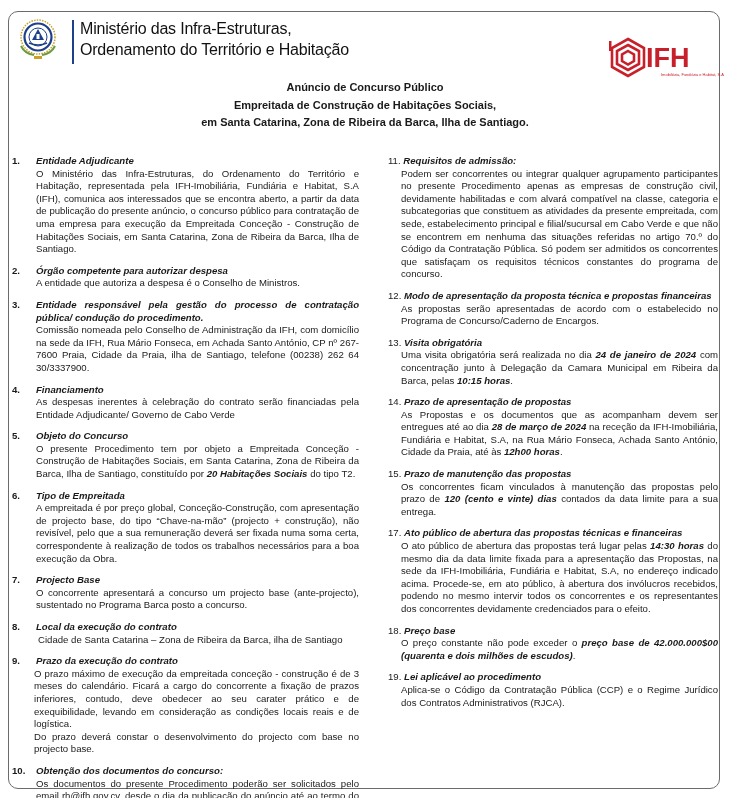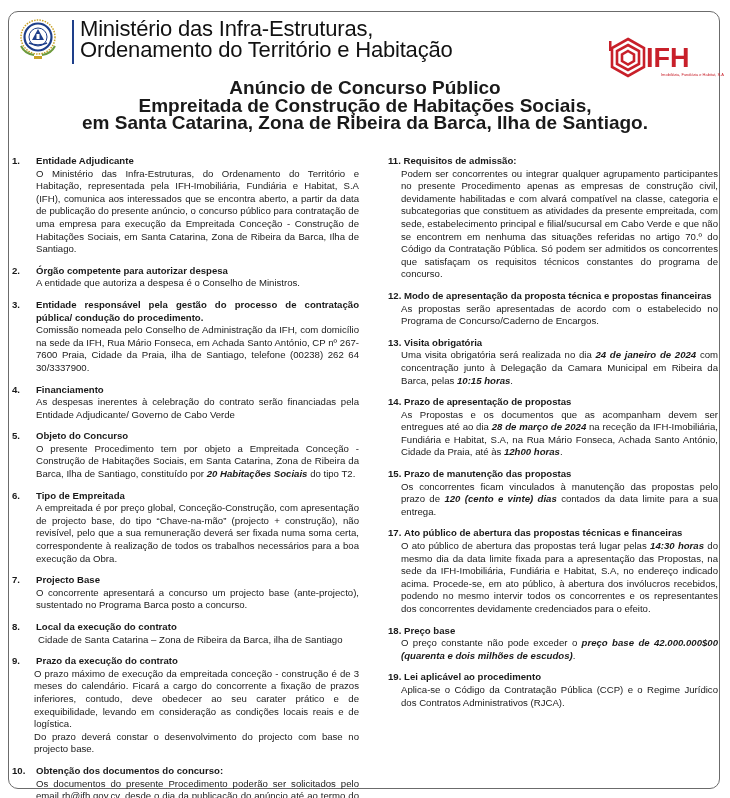--- a/index.html
+++ b/index.html
@@ -9,42 +9,42 @@
   .frame {
     position: absolute; left: 8px; top: 11px; width: 712px; height: 778px;
     border: 1.5px solid #6b6b6b; border-radius: 10px;
   }
 
   .header { position: absolute; left: 14px; top: 14px; width: 700px; height: 50px; }
   .emblem { position: absolute; left: 2px; top: 2px; width: 44px; height: 46px; }
   .ministry-bar { position: absolute; left: 58px; top: 6px; width: 2px; height: 44px; background: #1e3f8a; }
   .ministry-title {
     position: absolute; left: 66px; top: 4px;
-    font-size: 22px; line-height: 21px; color: #111; font-weight: normal;
+    font-size: 16px; line-height: 21px; color: #111; font-weight: normal;
     letter-spacing: -0.2px;
   }
   .ifh-logo { position: absolute; left: 592px; top: 22px; width: 118px; height: 44px; }
 
   .title-block {
     position: absolute; left: 0; top: 79px; width: 730px; text-align: center;
-    font-weight: bold; font-size: 19px; line-height: 17.5px; color: #1a1a1a;
+    font-weight: bold; font-size: 11px; line-height: 17.5px; color: #1a1a1a;
   }
 
   .col { position: absolute; top: 155px; font-size: 9.6px; line-height: 12.6px; color: #1a1a1a; }
   .col-left { left: 12px; width: 347px; }
   .col-right { left: 388px; width: 330px; }
 
   .item { position: relative; padding-left: 24px; margin-bottom: 9px; }
   .item .num { position: absolute; left: 0; top: 0; font-weight: bold; }
-  .item .heading { font-weight: bold; display: block; }
+  .item .heading { font-weight: bold; display: block; font-style: italic; }
   .item .body { text-align: justify; display: block; }
   .item .body.indent { padding-left: 2px; }
   .item .body.outdent { margin-left: -2px; }
   .col-right .item { padding-left: 0; }
-  .col-right .item .num { position: static; font-weight: bold; margin-top: 46px; }
+  .col-right .item .num { position: static; font-weight: normal; margin-top: 46px; }
   .col-right .item .heading { display: inline; }
   .col-right .item .body { padding-left: 13px; }
 
   em.bi { font-style: italic; font-weight: bold; }
   a.mail { color: #1a1a1a; text-decoration: underline; }
 </style>
 </head>
 <body>
 
 <div class="frame"></div>

